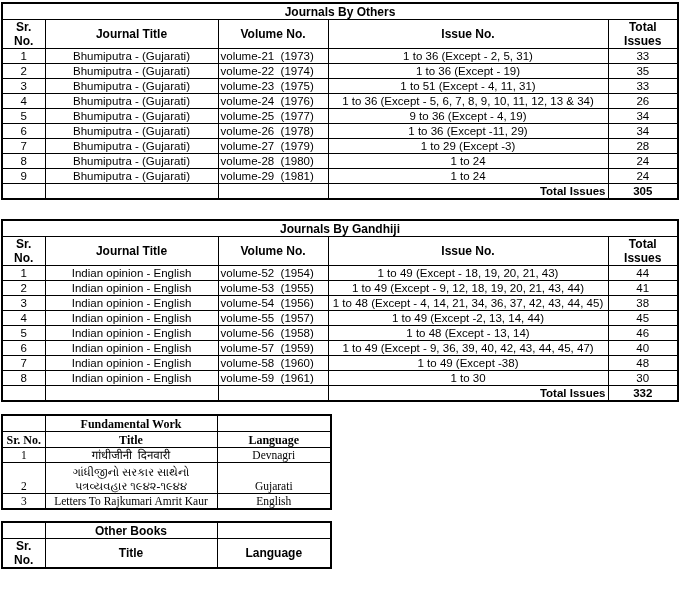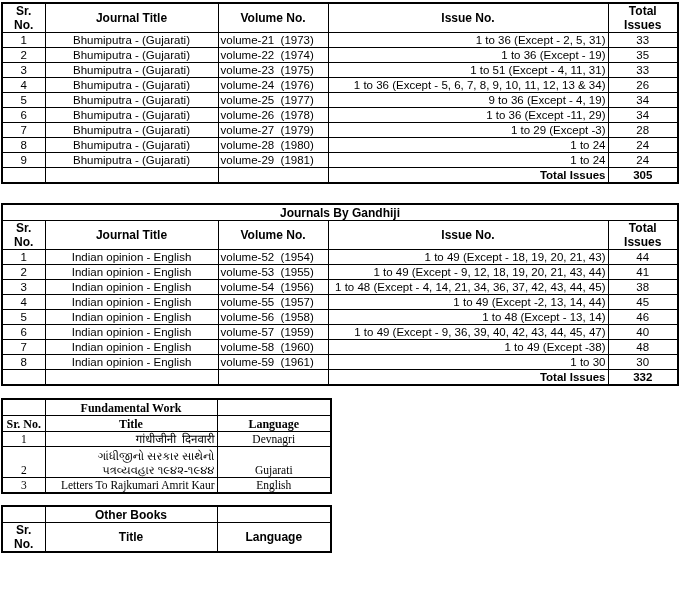--- a/index.html
+++ b/index.html
@@ -27,41 +27,44 @@
     font-weight: normal;
   }
   .t-wide { width: 676px; }
   .t-narrow { width: 329px; }
   #t-others    { margin-top: 2px; }
   #t-gandhiji  { margin-top: 19px; }
   #t-fund      { margin-top: 12px; font-family: Liberation Serif, serif; }
   #t-other     { margin-top: 11px; }
   .title-row th, .hdr th { font-weight: bold; font-size: 12px; text-align: center; height: 15px; }
   td.c { text-align: center; }
-  td.l { text-align: right; margin-left: 12px; }
+  td.l { text-align: center; margin-left: 12px; }
   td.r { text-align: right; }
   .b { font-weight: bold; }
   .vol { text-align: left; white-space: pre; }
   .prewrap { white-space: pre-wrap; }
   .vbottom { vertical-align: bottom; }
   .row-tall td { height: 30px; }
   .total-row td { font-weight: bold; }
 </style>
 </head>
 <body>
 
 <table id="t-others" class="t-wide">
   <colgroup>
     <col style="width:43px">
       <col style="width:173px">
       <col style="width:110px">
       <col style="width:280px">
       <col style="width:70px">
   </colgroup>
   <thead>
+    <tr class="title-row">
+      <th colspan="5">Journals By Others</th>
+    </tr>
     <tr class="hdr">
       <th>Sr. No.</th>
       <th>Journal Title</th>
       <th>Volume No.</th>
       <th>Issue No.</th>
       <th>Total Issues</th>
     </tr>
   </thead>
   <tbody>
     <tr>

